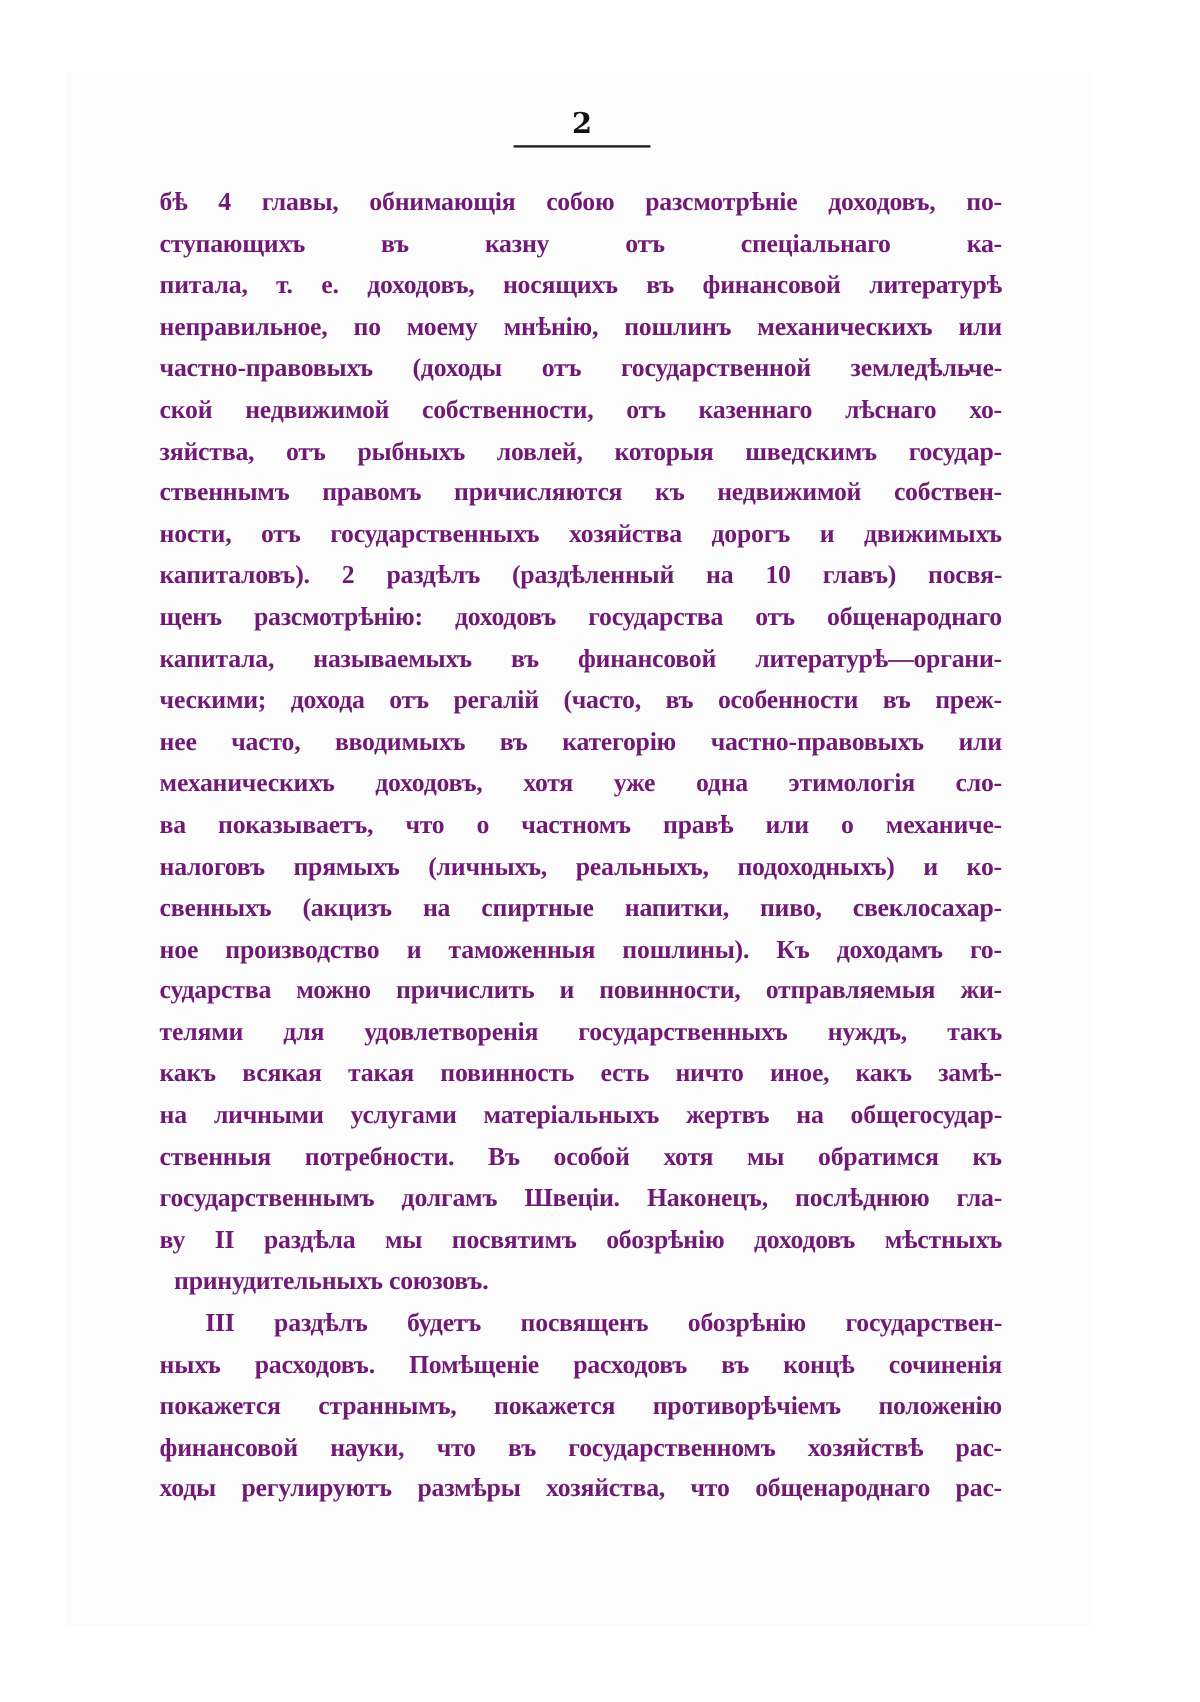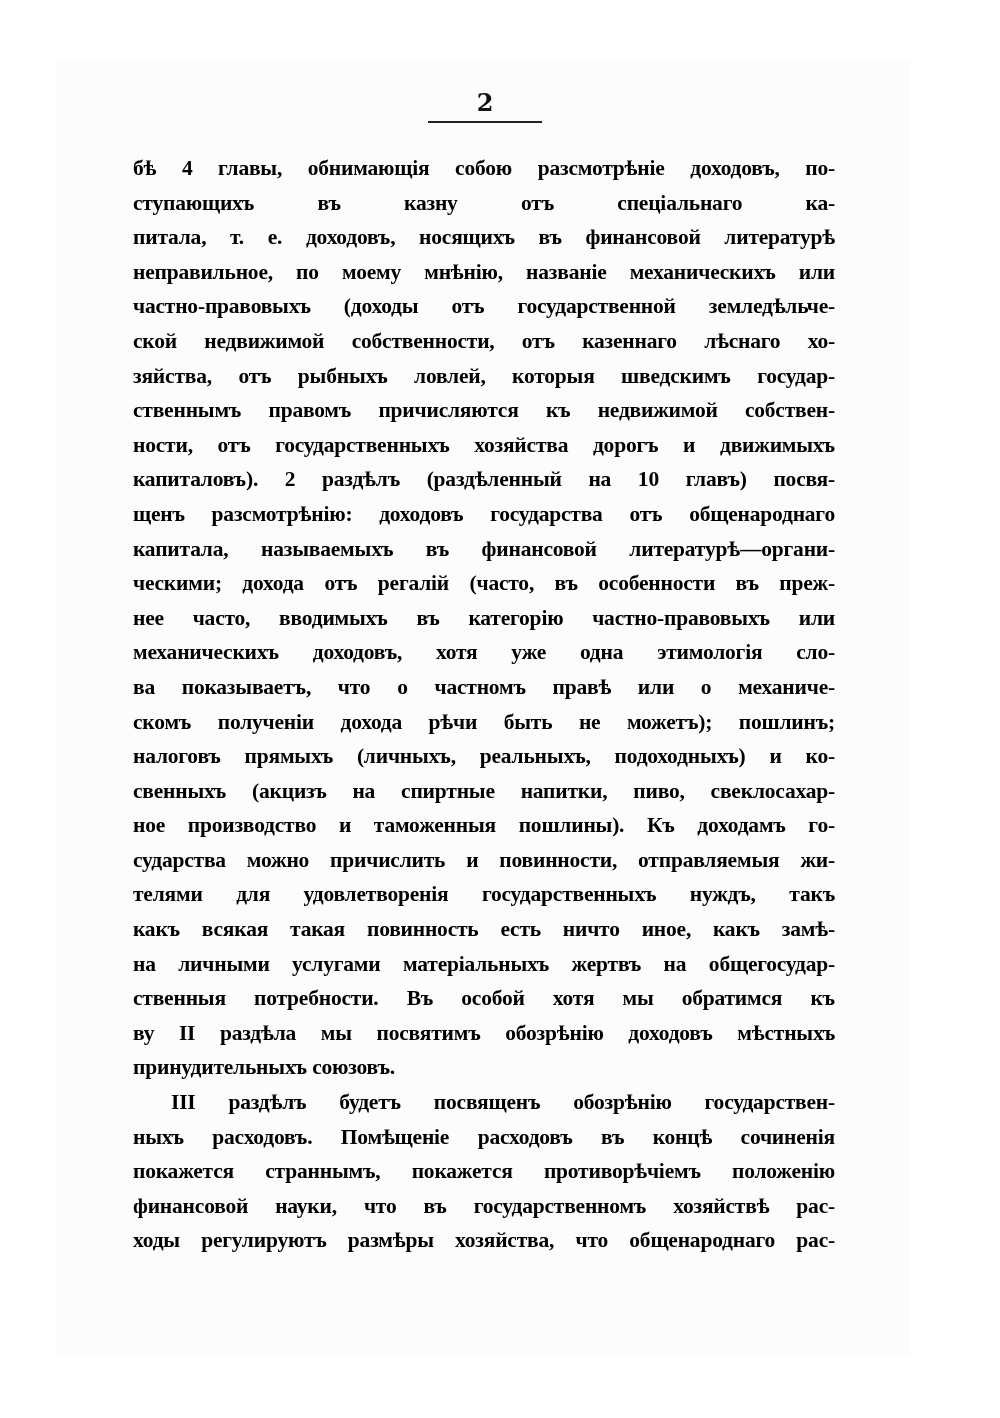--- a/index.html
+++ b/index.html
@@ -15,31 +15,31 @@
     line-height: 30px;
   }
   .header-rule {
     position: absolute; left: 428px; top: 121px; width: 114px; height: 2px;
     background: #222;
   }
   .body-text {
     position: absolute; left: 133px; top: 151px; width: 702px;
     font-family: "Liberation Serif", serif;
     font-size: 21.5px;
-    color: #000000;
+    color: #701a75;
     font-weight: bold;
     letter-spacing: -0.2px;
   }
   .line {
     height: 34.6px; line-height: 34.6px;
     text-align: justify; text-align-last: justify;
     white-space: nowrap; overflow: visible;
     display: flex; justify-content: space-between;
   }
-  .line.last { display: block; text-align: left; text-align-last: left; }
+  .line.last { display: block; text-align: left; text-align-last: left; margin-left: 12px; }
   .line.indent { padding-left: 38px; }
 </style>
 </head>
 <body>
 
 <div class="scan"></div>
 
 <div class="page-number">2</div>
 <div class="header-rule"></div>
 
@@ -71,21 +71,21 @@
         <span>носящихъ</span>
         <span>въ</span>
         <span>финансовой</span>
         <span>литературѣ</span>
       </div>
       <div class="line">
         <span>неправильное,</span>
         <span>по</span>
         <span>моему</span>
         <span>мнѣнію,</span>
-        <span>названіе</span>
+        <span>пошлинъ</span>
         <span>механическихъ</span>
         <span>или</span>
       </div>
       <div class="line">
         <span>частно-правовыхъ</span>
         <span>(доходы</span>
         <span>отъ</span>
         <span>государственной</span>
         <span>земледѣльче-</span>
       </div>
@@ -183,30 +183,20 @@
         <span>показываетъ,</span>
         <span>что</span>
         <span>о</span>
         <span>частномъ</span>
         <span>правѣ</span>
         <span>или</span>
         <span>о</span>
         <span>механиче-</span>
       </div>
       <div class="line">
-        <span>скомъ</span>
-        <span>полученіи</span>
-        <span>дохода</span>
-        <span>рѣчи</span>
-        <span>быть</span>
-        <span>не</span>
-        <span>можетъ);</span>
-        <span>пошлинъ;</span>
-      </div>
-      <div class="line">
         <span>налоговъ</span>
         <span>прямыхъ</span>
         <span>(личныхъ,</span>
         <span>реальныхъ,</span>
         <span>подоходныхъ)</span>
         <span>и</span>
         <span>ко-</span>
       </div>
       <div class="line">
         <span>свенныхъ</span>
@@ -266,20 +256,28 @@
       </div>
       <div class="line">
         <span>ственныя</span>
         <span>потребности.</span>
         <span>Въ</span>
         <span>особой</span>
         <span>хотя</span>
         <span>мы</span>
         <span>обратимся</span>
         <span>къ</span>
+      </div>
+      <div class="line">
+        <span>государственнымъ</span>
+        <span>долгамъ</span>
+        <span>Швеціи.</span>
+        <span>Наконецъ,</span>
+        <span>послѣднюю</span>
+        <span>гла-</span>
       </div>
       <div class="line">
         <span>ву</span>
         <span>II</span>
         <span>раздѣла</span>
         <span>мы</span>
         <span>посвятимъ</span>
         <span>обозрѣнію</span>
         <span>доходовъ</span>
         <span>мѣстныхъ</span>

